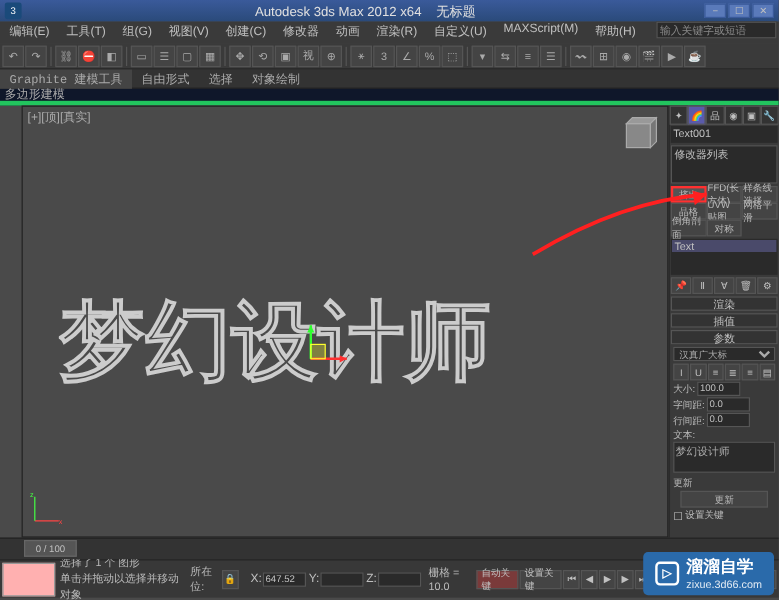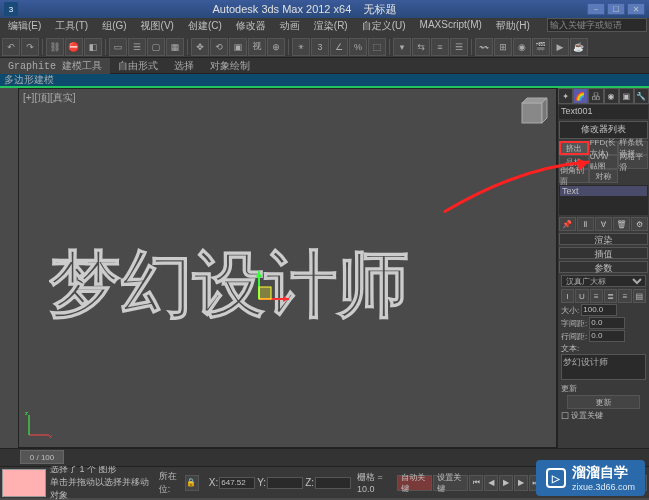--- a/index.html
+++ b/index.html
@@ -15,39 +15,39 @@
 .menu-item { padding: 1px 6px; color: #c0c0c0; font-size: 10px; }
 .menu-search { margin-left: auto; width: 100px; height: 14px; background: #2a2a2a; border: 1px solid #555; font-size:9px; padding:0 2px; color:#888;}
 
 .toolbar1 { height: 22px; background: #3a3a3a; border-bottom: 1px solid #222; display: flex; align-items: center; padding: 0 2px; gap: 1px; }
 .tool-btn { width: 18px; height: 18px; background: #444; border: 1px solid #555; display:flex;align-items:center;justify-content:center;font-size:9px;color:#aaa;}
 .tool-sep { width: 1px; height: 16px; background: #555; margin: 0 2px; }
 
 .ribbon { height: 16px; background: #333; border-bottom: 1px solid #222; display: flex; align-items: center; }
 .ribbon-tab { padding: 1px 8px; font-size: 10px; color: #aaa; font-family: Liberation Mono, monospace; }
 .ribbon-tab.active { background: #444; }
-.ribbon-sub { height: 14px; background: #0c4a6e; border-bottom: 2px solid #22c55e; padding: 0 4px; font-size: 10px; color: #aaa; display:flex;align-items:center;}
+.ribbon-sub { height: 14px; background: #0f172a; border-bottom: 4px solid #22c55e; padding: 0 4px; font-size: 10px; color: #aaa; display:flex;align-items:center;}
 
 .main-area { display: flex; height: 360px; padding-left: 18px; }
 .viewport { flex: 1; background: #4a4a4a; position: relative; border: 1px solid #222; }
 .viewport-label { position: absolute; top: 2px; left: 4px; font-size: 10px; color: #aaa; }
 .viewport-text { position: absolute; top: 150px; left: 30px; width: 480px; }
 .viewport-text svg { width: 480px; height: 100px; }
 .viewport-gizmo { position: absolute; top: 180px; left: 210px; }
 .viewport-cube { position: absolute; top: 8px; right: 8px; width: 32px; height: 32px; }
 .viewport-axis { position: absolute; bottom: 6px; left: 6px; }
 
 .arrow-annot { position: absolute; top: 68px; left: 420px; pointer-events:none; }
 
 .command-panel { width: 92px; background: #3a3a3a; border-left: 1px solid #222; display: flex; flex-direction: column; }
 .cp-tabs { height: 16px; display: flex; background: #333; }
 .cp-tab { flex: 1; height: 16px; border: 1px solid #555; display:flex;align-items:center;justify-content:center;font-size:8px;}
 .cp-tab.active { background: #5a5aaa; }
 .cp-name { height: 14px; background: #2a2a2a; font-size: 9px; padding: 1px 2px; margin: 1px; }
-.cp-modlist { height: 18px; background: #2a2a2a; font-size: 9px; padding: 1px 2px; margin: 1px; border:1px solid #555;text-align:center;}
+.cp-modlist { height: 32px; background: #2a2a2a; font-size: 9px; padding: 1px 2px; margin: 1px; border:1px solid #555;}
 .cp-btngrid { display: grid; grid-template-columns: 1fr 1fr 1fr; gap: 0; margin: 1px; }
 .cp-gridbtn { height: 14px; background: #444; border: 1px solid #555; font-size: 8px; display:flex;align-items:center;justify-content:center;color:#bbb;}
 .cp-gridbtn.highlight { border: 2px solid #ff3030; background: #555; }
 .cp-stack { height: 30px; background: #2a2a2a; margin: 1px; font-size: 9px; padding: 1px;}
 .cp-stack-item { background: #4a4a6a; padding: 0 2px; }
 .cp-stackbtns { height: 14px; display: flex; margin: 1px; gap: 1px; }
 .cp-stackbtn { flex:1; height:14px; background:#444; border:1px solid #555; font-size:8px;display:flex;align-items:center;justify-content:center;}
 .cp-rollout { margin: 1px; }
 .cp-rollout-head { height: 12px; background: #333; border: 1px solid #555; font-size: 9px; text-align: center; }
 .cp-rollout-body { background: #3a3a3a; padding: 2px; font-size: 9px; }

